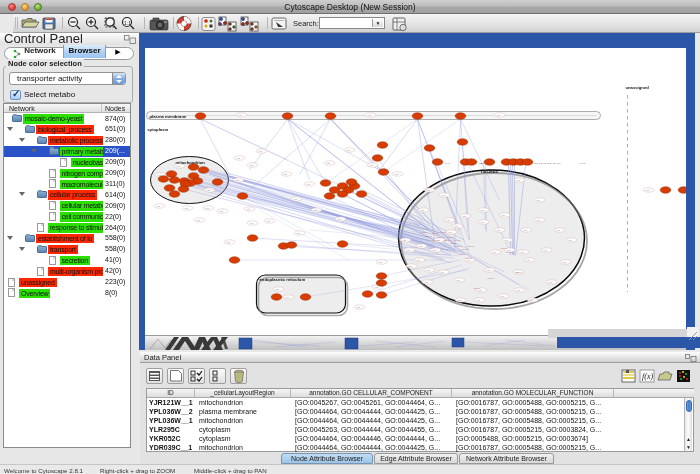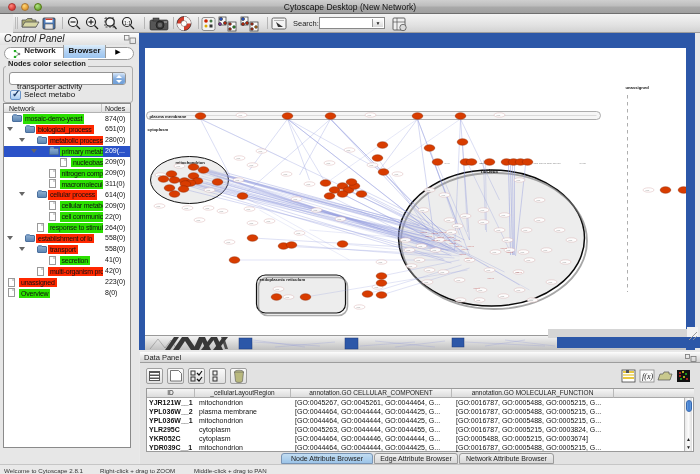--- a/index.html
+++ b/index.html
@@ -17,30 +17,30 @@
 #toolbar { left:0; top:14px; width:700px; height:19px;
   background:linear-gradient(#f4f4f4,#e2e2e2 60%,#d2d2d2);
   border-bottom:1px solid #9d9d9d;margin-left:13px; }
 .tsep { position:absolute; top:3px; width:1px; height:12px; background:#b5b5b5; }
 #searchlbl { position:absolute; left:280px; top:5px; font-size:7.5px; color:#222; }
 #searchbox { position:absolute; left:306px; top:3px; width:66px; height:12px; background:#fff; border:1px solid #888; }
 #searcharrow { position:absolute; right:1px; top:1px; width:11px; height:8px; background:linear-gradient(#fdfdfd,#d9d9d9); border-left:1px solid #999; font-size:5px; color:#222; text-align:center; line-height:8px;}
 
 #cp-title { left:0; top:33px; width:139px; height:20px;
   background:linear-gradient(#fdfdfd,#e4e4e4 55%,#d2d2d2);
-  border-bottom:1px solid #9d9d9d; font-size:10px; color:#222; line-height:12px; padding-left:4px;font-style:italic; }
+  border-bottom:1px solid #9d9d9d; font-size:13px; color:#222; line-height:12px; padding-left:4px; }
 #cp-body { left:0; top:45px; width:139px; height:419px; background:#e7e7e7; }
 #tabs { position:absolute; left:4px; top:2px; width:130px; height:13px; background:#fff; border:1px solid #9a9a9a; border-radius:7px; overflow:hidden; }
 #tab-network { position:absolute; left:14px; top:0; width:52px; height:13px; font-size:8px; font-weight:bold; color:#222; text-align:center; line-height:12px; }
 #tab-mosaic { position:absolute; left:63px; top:0; width:43px; height:13px; background:linear-gradient(#ddeefb,#b3d2f3 50%,#9cc5f0); border-left:1px solid #9a9a9a; border-right:1px solid #9a9a9a; font-size:8px; font-weight:bold; color:#111; text-align:center; line-height:12px; }
 #tab-arrow { position:absolute; left:106px; top:0; width:24px; height:13px; font-size:7px; color:#000; text-align:center; line-height:13px; }
 #groupbox { position:absolute; left:3px; top:21px; width:130px; height:37px; border:1px solid #ababab; border-radius:3px; }
 #grouplbl { position:absolute; left:6px; top:14px; font-size:7.5px; font-weight:bold; color:#222; background:#e7e7e7; padding:0 2px; }
 #combo { position:absolute; left:9px; top:27px; width:117px; height:13px; background:#fff; border:1px solid #949494; border-radius:3px; }
-#combo .ctext { position:absolute; left:7px; top:8px; font-size:8px; color:#111; line-height:12px; }
+#combo .ctext { position:absolute; left:7px; top:0; font-size:8px; color:#111; line-height:12px; }
 #combo .stepper { position:absolute; right:0; top:0; width:13px; height:11px; border-radius:0 2px 2px 0; background:linear-gradient(#d7e7f9,#7fa9dd 55%,#6f9fd8); border-left:1px solid #8a8a8a; }
 .stp { position:absolute; left:3px; width:0; height:0; border-left:3px solid transparent; border-right:3px solid transparent; }
 #checkbox { position:absolute; left:10px; top:45px; width:11px; height:10px; border:1px solid #6a94c8; border-radius:2px; background:linear-gradient(#e8f2fd,#a9ccf0); }
 #checkbox .chk { position:absolute; left:1px; top:-3px; font-size:10px; font-weight:bold; color:#1c3a66; }
 #chklbl { position:absolute; left:24px; top:45px; font-size:8px; color:#111; }
 #tree { position:absolute; left:3px; top:58px; width:128px; height:345px; background:#fff; border:1px solid #8a8a8a; overflow:hidden; }
 #treehdr { position:absolute; left:0; top:0; width:126px; height:9px; background:linear-gradient(#f7f7f7,#dfdfdf); border-bottom:1px solid #b2b2b2; font-size:7px; color:#222; }
 .trow { position:absolute; left:0; width:126px; height:10.9px; font-size:7px; color:#111; white-space:nowrap; }
 .tlabel { position:absolute; top:0.7px; height:9.4px; line-height:9.4px; padding:0 2px; overflow:hidden; letter-spacing:-0.22px; }
 .tval { position:absolute; left:101px; top:1px; line-height:8.5px; font-size:7px; }
@@ -74,21 +74,21 @@
 #status { left:0; top:464px; width:700px; height:10px; background:#e9e9e9; border-top:1px solid #c6c6c6; font-size:6.2px; color:#333; }
 #status span { position:absolute; top:1.5px; }
 </style>
 </head>
 <body>
 
 <div class="abs" id="titlebar">
   <div class="tl tlbig" style="left:8px; background:radial-gradient(circle at 35% 30%, #ff8a80, #e0443e 60%, #b03330); border:0.5px solid #a33;"></div>
   <div class="tl tlbig" style="left:21px; background:radial-gradient(circle at 35% 30%, #ffd97a, #e8a33a 60%, #c08428); border:0.5px solid #a73;"></div>
   <div class="tl tlbig" style="left:34px; background:radial-gradient(circle at 35% 30%, #b5e68a, #77b441 60%, #568a2c); border:0.5px solid #571;"></div>
-  <div class="title">Cytoscape Desktop (New Network)</div>
+  <div class="title">Cytoscape Desktop (New Session)</div>
 </div>
 
 <div class="abs" id="toolbar">
   <div style="position:absolute;left:2px;top:3px;width:1px;height:12px;background:#bbb"></div>
   <div style="position:absolute;left:4px;top:3px;width:1px;height:12px;background:#bbb"></div>
   <svg style="position:absolute;left:0;top:0" width="400" height="19" viewBox="0 0 400 19">
 
     <path d="M9 13 L9 6 L13 6 L14.5 4.5 L19 4.5 L19 6 L23 6 L23 13 Z" fill="#a8a870" stroke="#555" stroke-width="0.8"></path>
     <path d="M9 13 L12 8 L26 8 L23 13 Z" fill="#d6d6a4" stroke="#555" stroke-width="0.8"></path>
 
@@ -203,21 +203,21 @@
   <svg style="position:absolute;left:13px;top:5px" width="8" height="8" viewBox="0 0 8 8">
     <line x1="2" y1="1" x2="6" y2="4" stroke="#393" stroke-width="0.7"></line>
     <line x1="2" y1="7" x2="6" y2="4" stroke="#393" stroke-width="0.7"></line>
     <circle cx="2" cy="1" r="1.3" fill="#2a2"></circle>
       <circle cx="6" cy="4" r="1.3" fill="#777"></circle>
       <circle cx="2" cy="7" r="1.3" fill="#2a2"></circle>
   </svg>
   <div id="tab-mosaic">Browser</div>
   <div id="tab-arrow">▶</div>
   <div id="groupbox"></div>
-  <div id="grouplbl">Nodes color selection</div>
+  <div id="grouplbl">Node color selection</div>
   <div id="combo">
     <div class="ctext">transporter activity</div>
     <div class="stepper">
       <div class="stp" style="top:2px; border-bottom:3px solid #fff;"></div>
       <div class="stp" style="top:6.5px; border-top:3px solid #fff;"></div>
     </div>
   </div>
   <div id="checkbox">
       <div class="chk">✓</div>
     </div>

